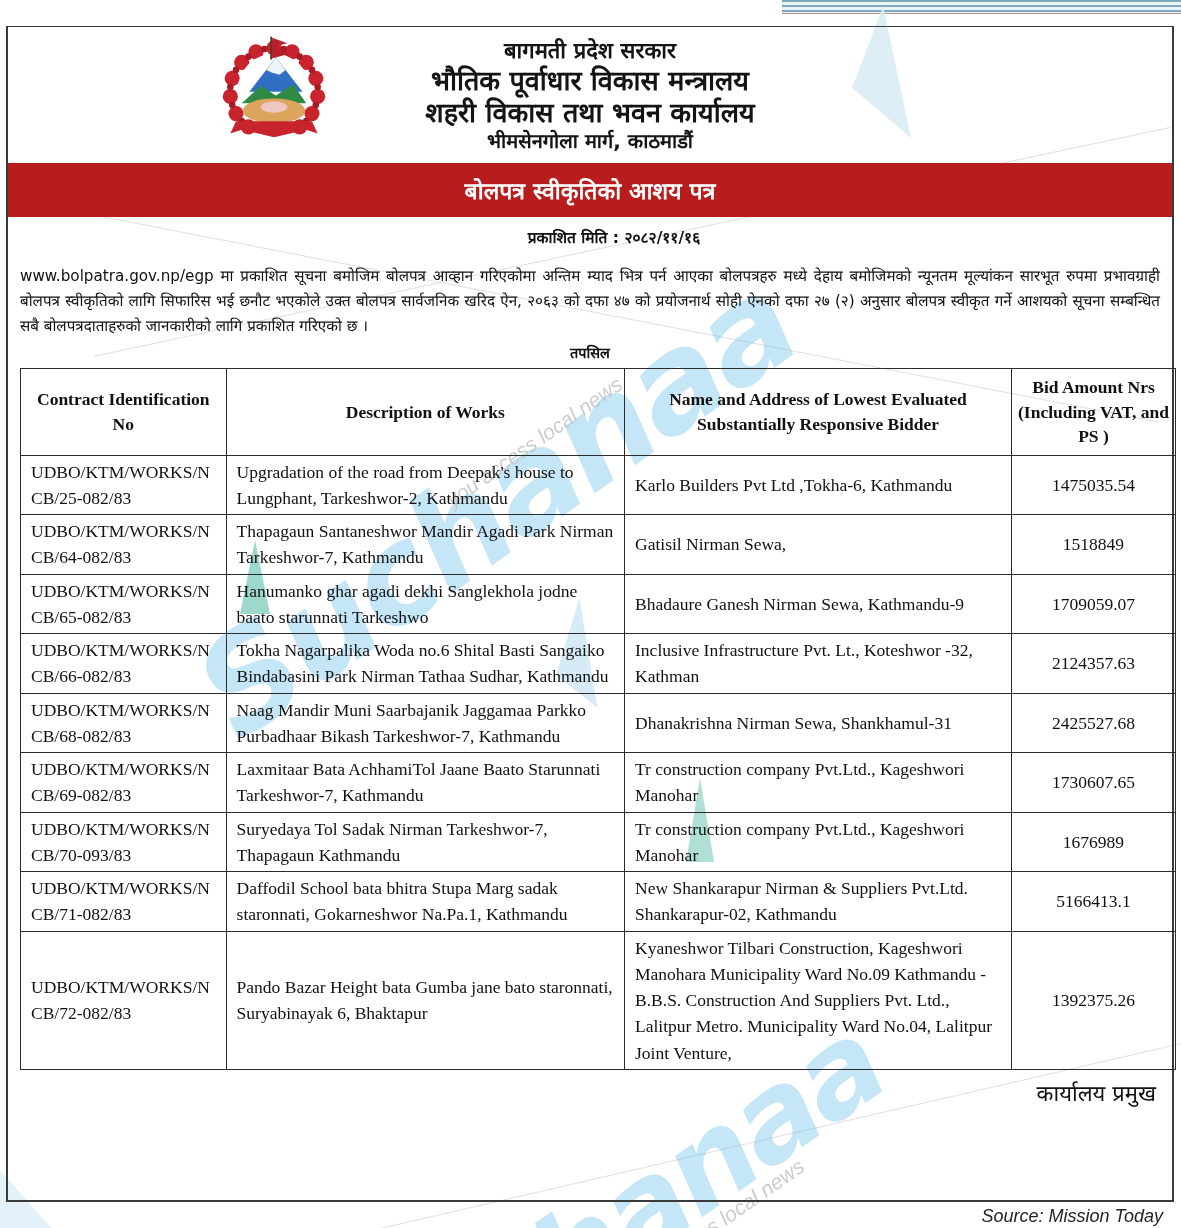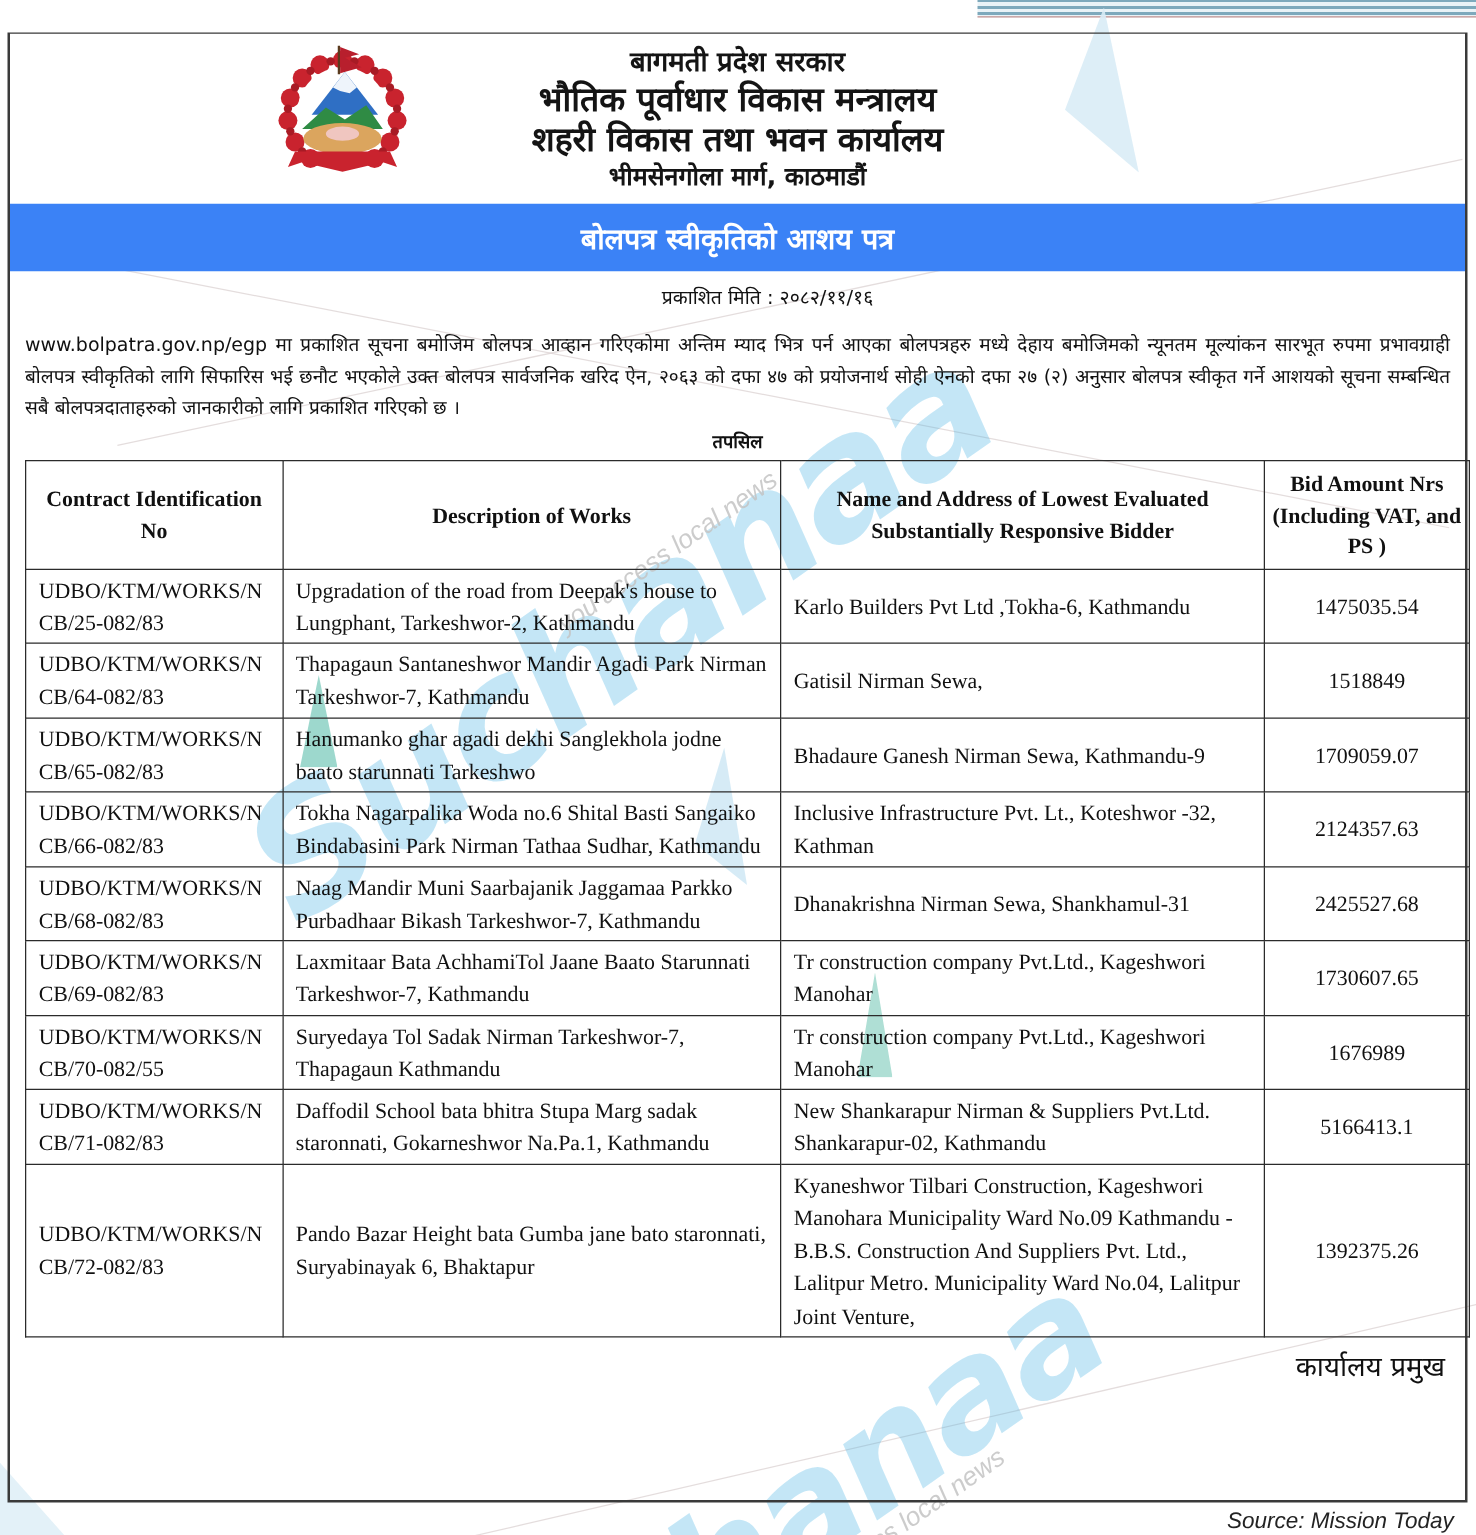--- a/index.html
+++ b/index.html
@@ -35,24 +35,24 @@
   
   .frame{position:absolute;left:6px;top:26px;right:7px;bottom:26px;
         border:2px solid #3a3a3a;border-top-width:1px;background:transparent;}
   
   .header{position:relative;text-align:center;padding-top:10px;
         font-family:"DejaVu Sans", sans-serif;font-weight:bold;color:#141414;}
   .h-line1{font-size:22px;line-height:1.25;}
   .h-line2,.h-line3{font-size:27px;line-height:1.2;}
   .h-line4{font-size:20px;line-height:1.2;}
   .emblem{position:absolute;left:208px;top:4px;}
-  .banner{margin-top:10px;background:#3b82f6;color:#fff;text-align:center;
+  .banner{margin-top:10px;background:#b91c1c;color:#fff;text-align:center;
         font-family:"DejaVu Sans", sans-serif;font-weight:bold;font-size:23px;
         padding:11px 0;}
-  .pub-date{text-align:center;font-family:"DejaVu Sans", sans-serif;font-weight:normal;
+  .pub-date{text-align:center;font-family:"DejaVu Sans", sans-serif;font-weight:bold;
         font-size:15.5px;margin-top:9px;margin-left:48px;}
   .para{font-family:"DejaVu Sans", sans-serif;font-size:15.2px;line-height:1.62;
         text-align:justify;margin:16px 12px 0 12px;color:#101010;}
   .tapasil{text-align:center;font-family:"DejaVu Sans", sans-serif;font-weight:bold;
         font-size:14.5px;margin:4px 0 6px 0;}
   
   table.tender{border-collapse:collapse;width:calc(100% - 8px);margin:0 12px;
         table-layout:fixed;background:transparent;}
   table.tender th,table.tender td{border:1.6px solid #2b2b2b;vertical-align:middle;
         padding:3px 10px;font-size:17.5px;line-height:1.5;word-wrap:break-word;}
@@ -197,21 +197,21 @@
             <td class="col-bidder">Dhanakrishna Nirman Sewa, Shankhamul-31</td>
             <td class="col-amount">2425527.68</td>
           </tr>
           <tr>
             <td class="col-id">UDBO/KTM/WORKS/NCB/69-082/83</td>
             <td class="col-desc">Laxmitaar Bata AchhamiTol Jaane Baato Starunnati Tarkeshwor-7, Kathmandu</td>
             <td class="col-bidder">Tr construction company Pvt.Ltd., Kageshwori Manohar</td>
             <td class="col-amount">1730607.65</td>
           </tr>
           <tr>
-            <td class="col-id">UDBO/KTM/WORKS/NCB/70-082/55</td>
+            <td class="col-id">UDBO/KTM/WORKS/NCB/70-093/83</td>
             <td class="col-desc">Suryedaya Tol Sadak Nirman Tarkeshwor-7, Thapagaun Kathmandu</td>
             <td class="col-bidder">Tr construction company Pvt.Ltd., Kageshwori Manohar</td>
             <td class="col-amount">1676989</td>
           </tr>
           <tr>
             <td class="col-id">UDBO/KTM/WORKS/NCB/71-082/83</td>
             <td class="col-desc">Daffodil School bata bhitra Stupa Marg sadak staronnati, Gokarneshwor Na.Pa.1, Kathmandu</td>
             <td class="col-bidder">New Shankarapur Nirman &amp; Suppliers Pvt.Ltd. Shankarapur-02, Kathmandu</td>
             <td class="col-amount">5166413.1</td>
           </tr>

